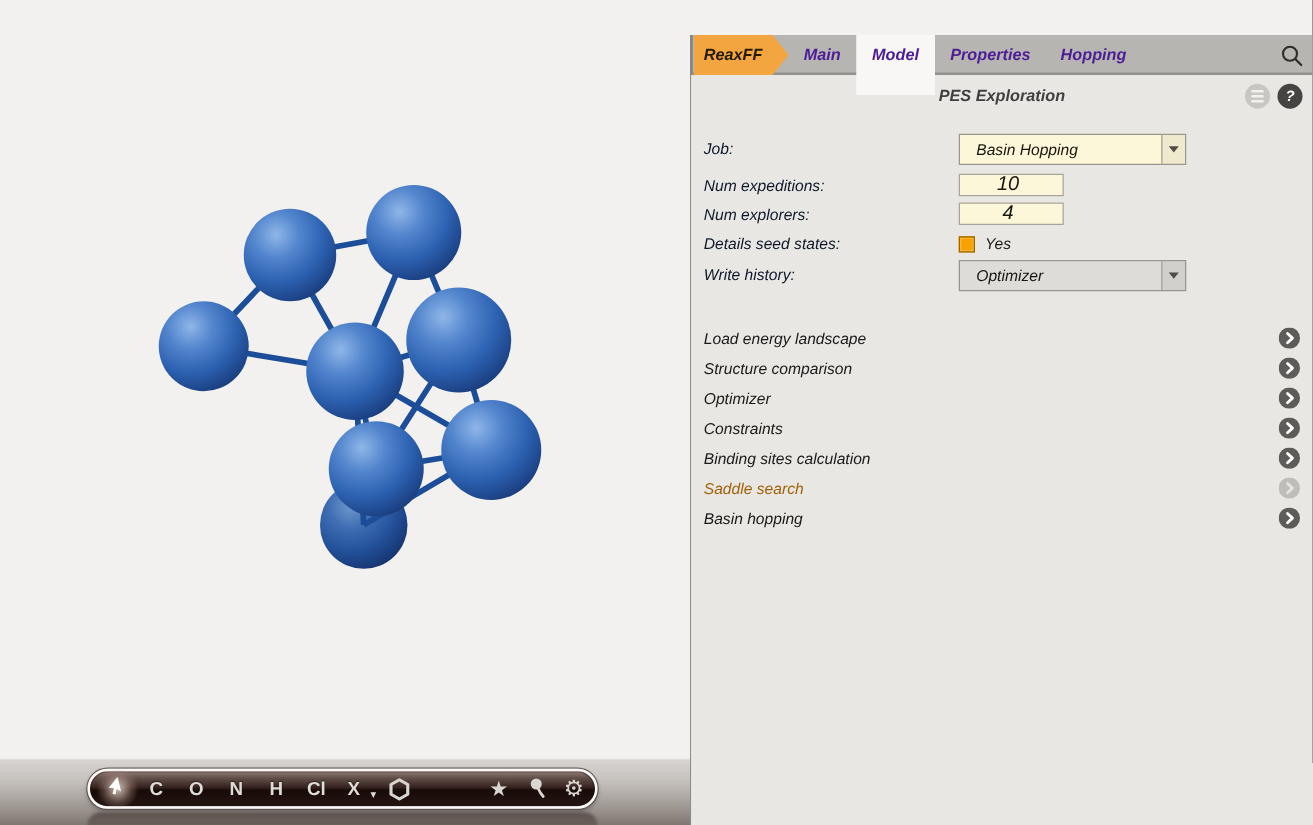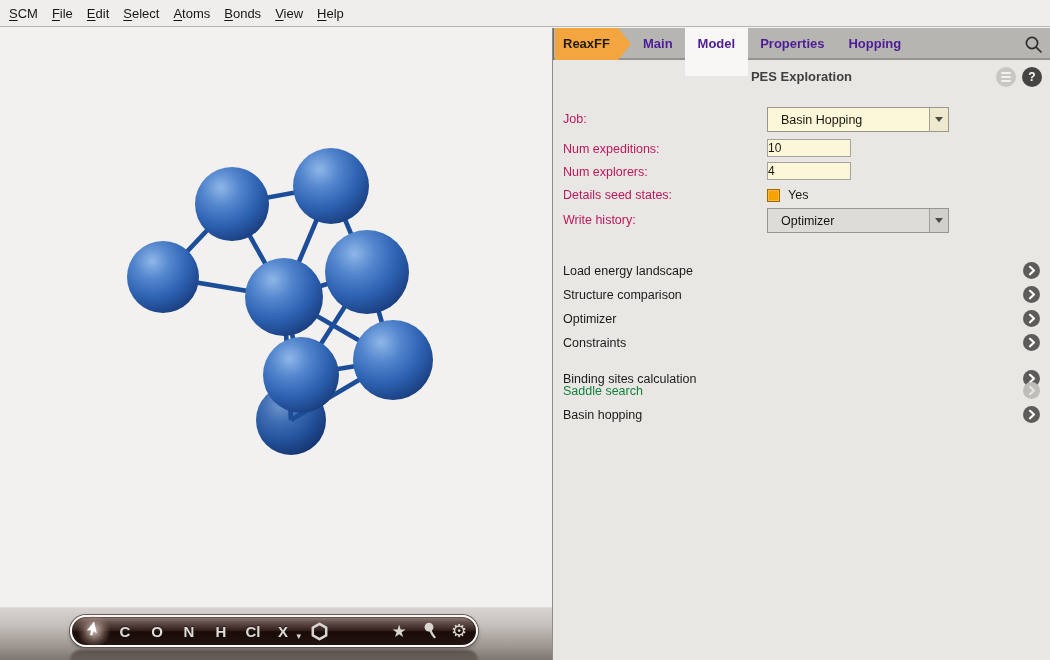--- a/index.html
+++ b/index.html
@@ -28,69 +28,59 @@
   .tool{position:absolute;top:0;width:30px;height:28px;display:flex;align-items:center;justify-content:center;cursor:pointer;}
   .tool .elt{font-size:15px;font-weight:700;color:#dfdbd6;text-shadow:0 -1px 1px rgba(0,0,0,.5);}
   .tool .glyph{color:#d9d5d0;}
   .tool .star-g{font-size:17px;line-height:1;}
   .tool .gear-g{font-size:18px;line-height:1;}
   .tool .caret{position:absolute;right:-3px;bottom:4px;font-size:9px;color:#dfdbd6;}
   .tool .glow{position:absolute;left:-3px;top:-1px;width:36px;height:30px;border-radius:50%;
         background:radial-gradient(circle,rgba(238,220,210,.85) 0%,rgba(170,140,130,.35) 48%,rgba(170,140,130,0) 72%);}
   .tool svg{position:relative;}
   
-  .rightpanel{position:absolute;left:553px;top:28px;width:497px;height:632px;}
+  .rightpanel{position:absolute;left:553px;top:28px;width:497px;height:632px;font-style:italic;}
   .tabbar{position:relative;width:100%;height:32px;background:#b7b5b2;border-left:1px solid #6f6d69;box-sizing:border-box;}
   .tab-edge{position:absolute;left:0;bottom:0;width:100%;height:2px;background:#94928d;z-index:1;}
   .tabs{display:flex;align-items:flex-start;height:32px;padding-left:1px;position:relative;z-index:2;}
   .tab{height:32px;line-height:32px;padding:0 12px;font-size:13px;font-weight:700;color:#4c1d95;cursor:pointer;white-space:nowrap;}
   .tab.arrow{background:#f3a640;clip-path:polygon(0 0,calc(100% - 13px) 0,100% 50%,calc(100% - 13px) 100%,0 100%);
              padding:0 21px 0 8px;color:#241b05;}
   .tab.selected{background:#f8f7f5;height:48px;position:relative;z-index:3;padding:0 13px;}
   .searchbtn{position:absolute;right:7px;top:7px;width:19px;height:19px;cursor:pointer;z-index:4;}
   .panel-body{position:relative;width:100%;height:600px;background:#e8e7e4;font-size:12.5px;}
   .panel-title{position:absolute;top:9px;left:0;right:0;text-align:center;font-size:13px;font-weight:700;color:#404040;}
   .circle-btn{position:absolute;top:7px;width:20px;height:20px;border-radius:50%;display:flex;flex-direction:column;
               align-items:center;justify-content:center;cursor:pointer;}
   .menu-circle{left:443px;background:#c9c7c4;}
   .menu-circle .hline{width:10px;height:1.7px;background:#f2f1ee;border-radius:1px;margin:1.1px 0;}
   .help-circle{left:469px;background:#454442;color:#fff;font-size:12px;font-weight:700;}
-  .flabel{position:absolute;left:10px;line-height:16px;color:#be185d;}
+  .flabel{position:absolute;left:10px;line-height:16px;color:#0f172a;}
   .dropdown{position:absolute;left:214px;box-sizing:border-box;border:1px solid #98968f;display:flex;align-items:center;cursor:pointer;}
   .dropdown.cream{background:#fcf7d8;}
   .dropdown.gray{background:#dedcd8;}
   .dd-text{flex:1;padding-left:13px;font-size:12.5px;color:#17160f;}
   .dd-btn{width:18px;align-self:stretch;border-left:1px solid #a39f96;display:flex;align-items:center;justify-content:center;background:rgba(0,0,0,.05);}
   .tri{width:0;height:0;border-left:4px solid transparent;border-right:4px solid transparent;border-top:5px solid #4e4c49;}
   .tinput{position:absolute;left:214px;width:84px;height:18px;box-sizing:border-box;background:#fcf7d8;border:1px solid #a5a39b;
-          font-size:12px;text-align:left;padding-right:5px;line-height:16px;color:#17160f;cursor:text;}
+          font-size:16px;text-align:center;padding-right:5px;line-height:16px;color:#17160f;cursor:text;}
   .checkbox{position:absolute;left:214px;width:13px;height:13px;box-sizing:border-box;background:#f7a201;
             border:1px solid #9a6a00;box-shadow:inset 0 0 0 1px rgba(255,255,255,.25);cursor:pointer;}
   .cb-label{position:absolute;left:235px;line-height:16px;}
   .link-row{position:absolute;left:0;width:100%;height:22px;cursor:pointer;}
   .link-label{position:absolute;left:10px;line-height:22px;color:#1b1a18;}
   .link-row.disabled{cursor:default;}
-  .link-row.disabled .link-label{color:#15803d;}
+  .link-row.disabled .link-label{color:#a16207;}
   .chev{position:absolute;left:470px;top:2px;width:17px;height:17px;}
 </style>
 </head>
 <body>
 
 <div class="screen">
 
-  <div class="menubar">
-      <div class="menu-item"><span class="mn">S</span>CM</div>
-      <div class="menu-item"><span class="mn">F</span>ile</div>
-      <div class="menu-item"><span class="mn">E</span>dit</div>
-      <div class="menu-item"><span class="mn">S</span>elect</div>
-      <div class="menu-item"><span class="mn">A</span>toms</div>
-      <div class="menu-item"><span class="mn">B</span>onds</div>
-      <div class="menu-item"><span class="mn">V</span>iew</div>
-      <div class="menu-item"><span class="mn">H</span>elp</div>
-    </div>
 
   <div class="viewer">
     <svg class="mol" width="552" height="579" viewBox="0 0 552 579">
         <defs>
   <radialGradient id="atomGrad" cx="0.35" cy="0.28" r="0.85">
     <stop offset="0" stop-color="#8fb6e8"></stop>
             <stop offset="0.3" stop-color="#5285cd"></stop>
     <stop offset="0.6" stop-color="#2d62b2"></stop>
             <stop offset="0.85" stop-color="#1d4488"></stop>
     <stop offset="1" stop-color="#16356b"></stop>
@@ -249,21 +239,21 @@
     <path d="M7 4.8 L11 8.5 L7 12.2" fill="none" stroke="#ffffff" stroke-width="2.2" stroke-linecap="round" stroke-linejoin="round"></path>
               </svg></span>
           </div>
           <div class="link-row" style="top: 272px;">
             <span class="link-label">Constraints</span>
             <span class="chev"><svg width="17" height="17" viewBox="0 0 17 17">
     <circle cx="8.5" cy="8.5" r="8.5" fill="#5d5c59"></circle>
     <path d="M7 4.8 L11 8.5 L7 12.2" fill="none" stroke="#ffffff" stroke-width="2.2" stroke-linecap="round" stroke-linejoin="round"></path>
               </svg></span>
           </div>
-          <div class="link-row" style="top: 296px; margin-top: 12px;">
+          <div class="link-row" style="top: 296px;">
             <span class="link-label">Binding sites calculation</span>
             <span class="chev"><svg width="17" height="17" viewBox="0 0 17 17">
     <circle cx="8.5" cy="8.5" r="8.5" fill="#5d5c59"></circle>
     <path d="M7 4.8 L11 8.5 L7 12.2" fill="none" stroke="#ffffff" stroke-width="2.2" stroke-linecap="round" stroke-linejoin="round"></path>
               </svg></span>
           </div>
           <div class="link-row disabled" style="top: 320px;">
             <span class="link-label">Saddle search</span>
             <span class="chev"><svg width="17" height="17" viewBox="0 0 17 17">
     <circle cx="8.5" cy="8.5" r="8.5" fill="#bfbdba"></circle>

